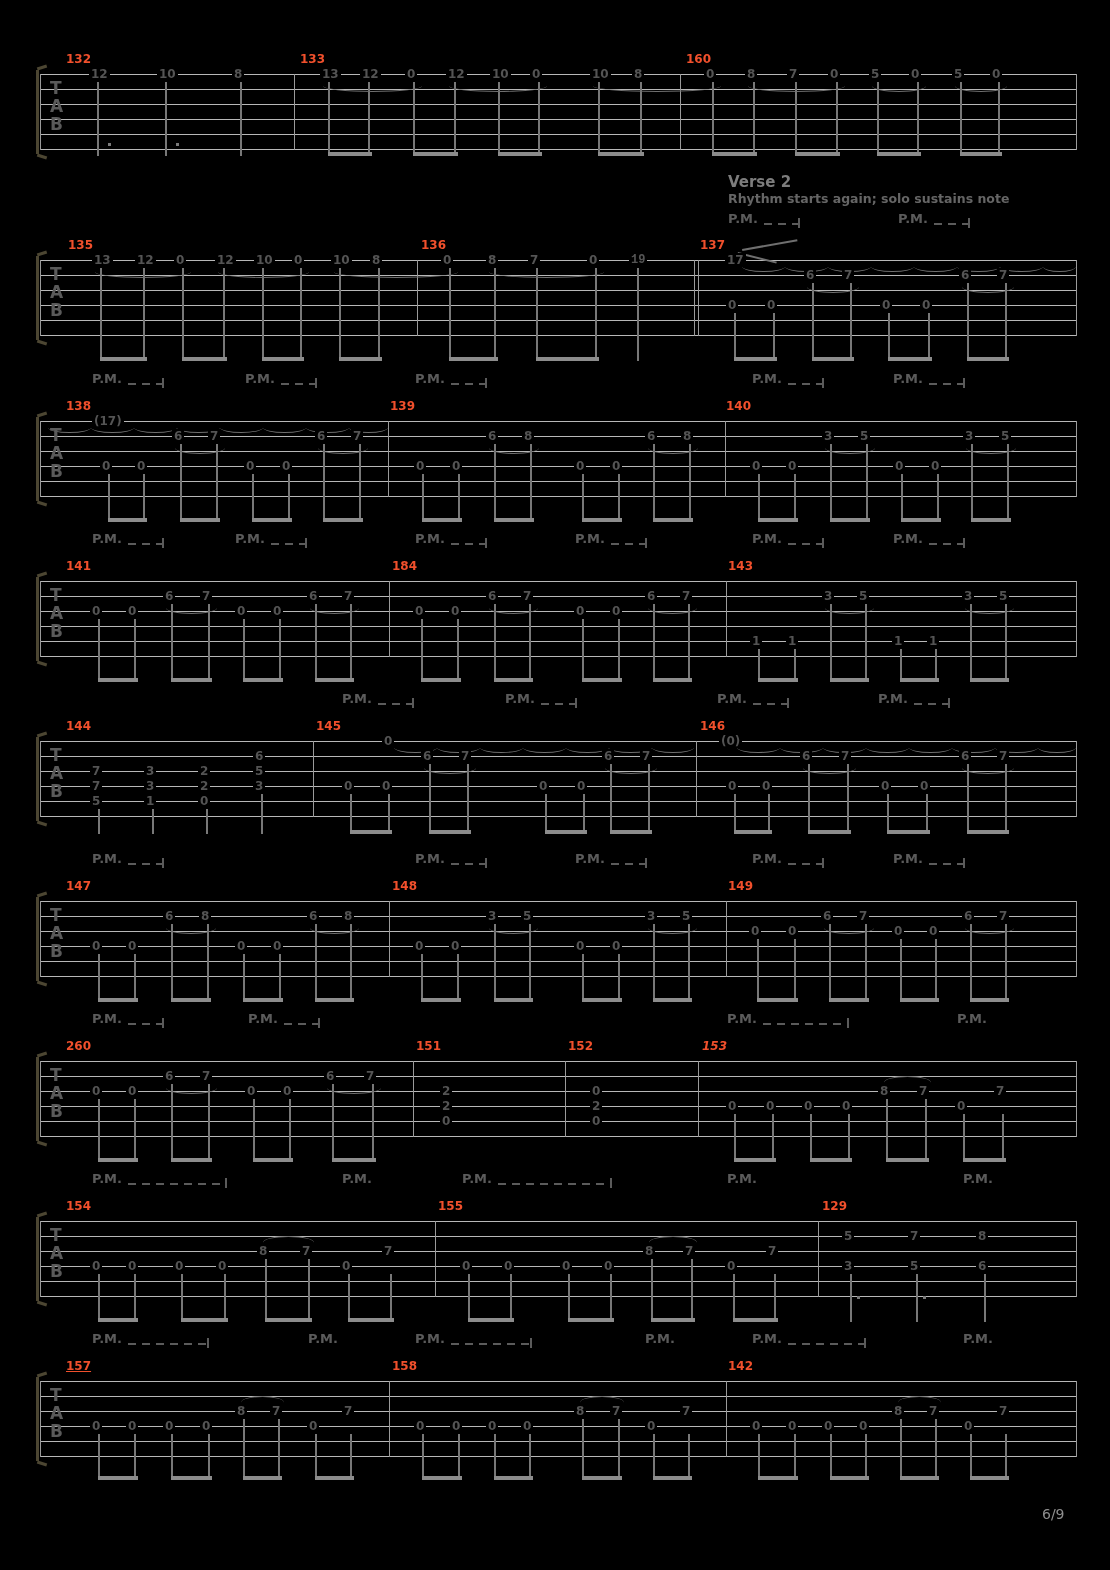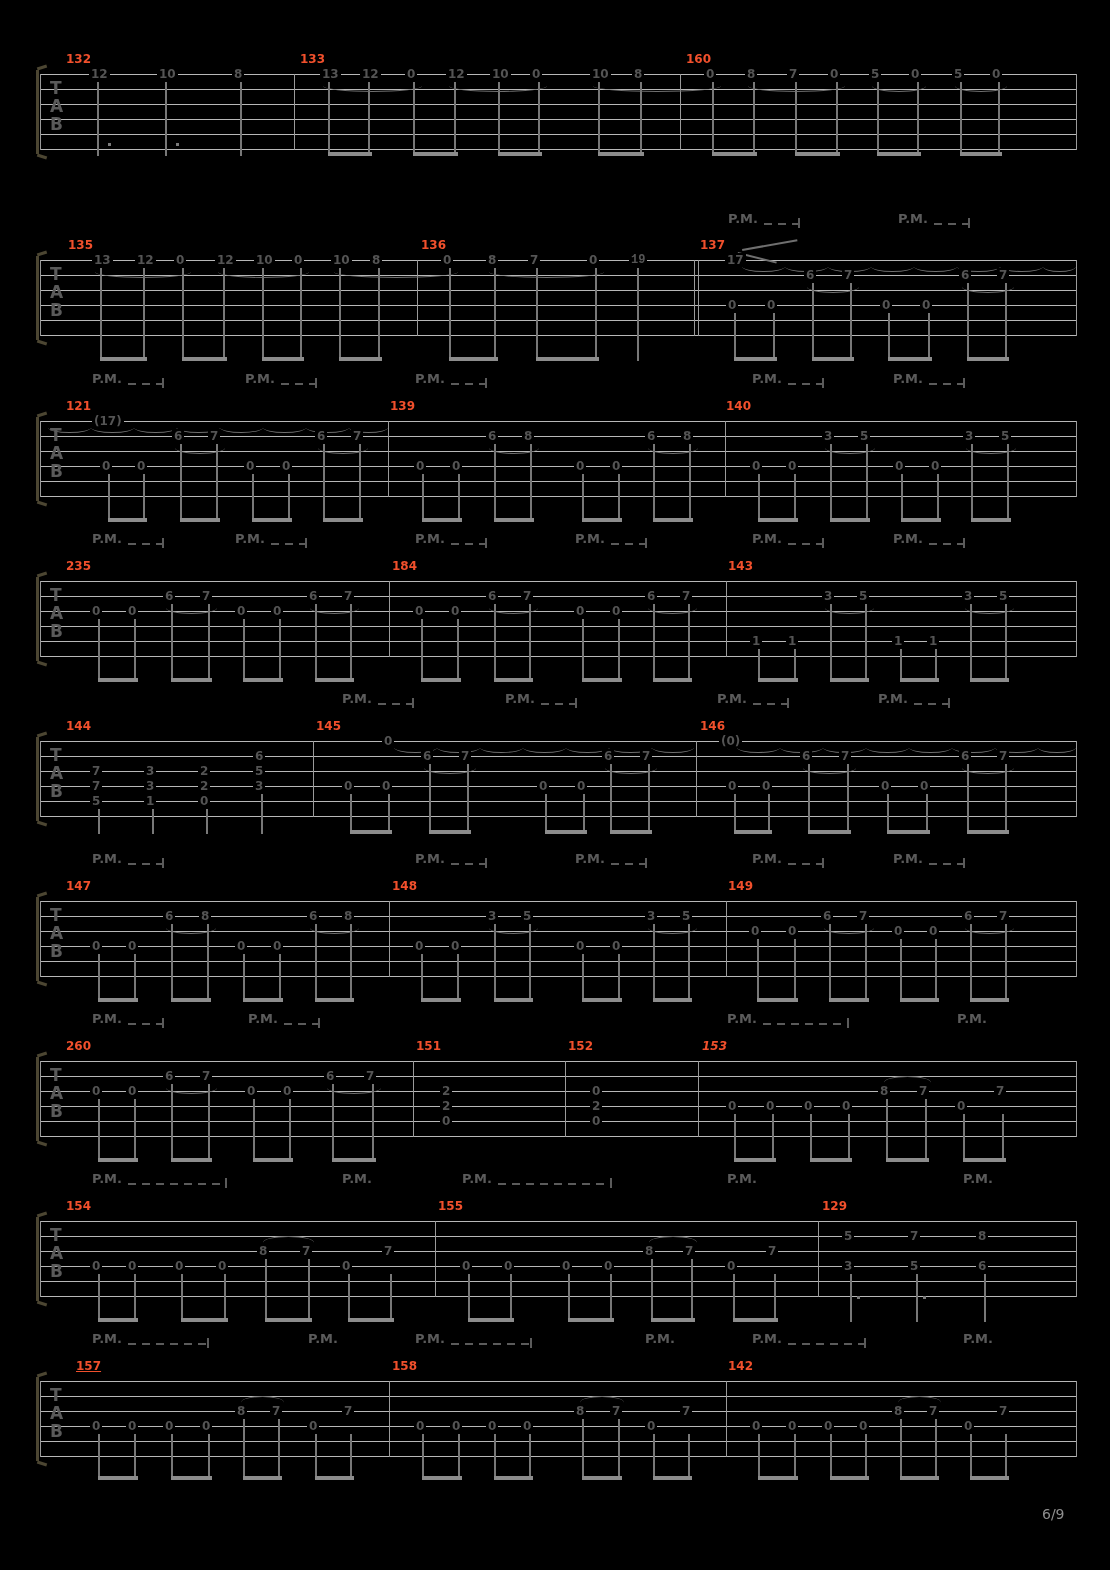--- a/index.html
+++ b/index.html
@@ -15,20 +15,24 @@
   #verse-block{position:absolute;left:728px;top:174px;z-index:7;}
   #verse-title{color:#7d7d7d;font-weight:bold;font-size:15px;line-height:17px;}
   #verse-sub{color:#656565;font-weight:bold;font-size:12.5px;line-height:15px;}
   #page-indicator{position:absolute;left:1042px;top:1506px;color:#8e8e8e;
         font-size:14px;line-height:16px;z-index:7;}
 </style>
 </head>
 <body>
 
 <div id="score">
+  <div id="verse-block">
+    <div id="verse-title">Verse 2</div>
+    <div id="verse-sub">Rhythm starts again; solo sustains note</div>
+  </div>
   <div id="page-indicator">6/9</div>
 <div class="abs" style="left: 40px; top: 74px; width: 1036px; height: 1px; background: rgb(184, 184, 184);"></div>
     <div class="abs" style="left: 40px; top: 89px; width: 1036px; height: 1px; background: rgb(184, 184, 184);"></div>
     <div class="abs" style="left: 40px; top: 104px; width: 1036px; height: 1px; background: rgb(184, 184, 184);"></div>
     <div class="abs" style="left: 40px; top: 119px; width: 1036px; height: 1px; background: rgb(184, 184, 184);"></div>
     <div class="abs" style="left: 40px; top: 134px; width: 1036px; height: 1px; background: rgb(184, 184, 184);"></div>
     <div class="abs" style="left: 40px; top: 149px; width: 1036px; height: 1px; background: rgb(184, 184, 184);"></div>
     <div class="abs" style="left: 36px; top: 70px; width: 3px; height: 84px; background: rgb(76, 70, 50);"></div>
     <div class="abs" style="left: 37px; top: 66px; width: 10px; height: 3px; background: rgb(76, 70, 50); transform: rotate(-18deg);"></div>
     <div class="abs" style="left: 37px; top: 155px; width: 10px; height: 3px; background: rgb(76, 70, 50); transform: rotate(18deg);"></div>
@@ -200,21 +204,21 @@
     <div class="abs" style="left: 36px; top: 417px; width: 3px; height: 84px; background: rgb(76, 70, 50);"></div>
     <div class="abs" style="left: 37px; top: 413px; width: 10px; height: 3px; background: rgb(76, 70, 50); transform: rotate(-18deg);"></div>
     <div class="abs" style="left: 37px; top: 502px; width: 10px; height: 3px; background: rgb(76, 70, 50); transform: rotate(18deg);"></div>
     <div class="tabletter" style="left: 50px; top: 427px;">T</div>
     <div class="tabletter" style="left: 50px; top: 445px;">A</div>
     <div class="tabletter" style="left: 50px; top: 463px;">B</div>
     <div class="abs" style="left: 40px; top: 421px; width: 1px; height: 76px; background: rgb(154, 154, 154);"></div>
     <div class="abs" style="left: 388px; top: 421px; width: 1px; height: 76px; background: rgb(154, 154, 154);"></div>
     <div class="abs" style="left: 725px; top: 421px; width: 1px; height: 76px; background: rgb(154, 154, 154);"></div>
     <div class="abs" style="left: 1076px; top: 421px; width: 1px; height: 76px; background: rgb(154, 154, 154);"></div>
-    <div class="mnum" style="left: 66px; top: 400px;">121</div>
+    <div class="mnum" style="left: 66px; top: 400px;">138</div>
     <div class="mnum" style="left: 390px; top: 400px;">139</div>
     <div class="mnum" style="left: 726px; top: 400px;">140</div>
     <div class="abs" style="left: 108px; top: 474px; width: 2px; height: 48px; background: rgb(120, 120, 120);"></div>
     <div class="abs" style="left: 143px; top: 474px; width: 2px; height: 48px; background: rgb(120, 120, 120);"></div>
     <div class="abs" style="left: 108px; top: 518px; width: 39px; height: 4px; background: rgb(140, 140, 140);"></div>
     <div class="abs" style="left: 180px; top: 444px; width: 2px; height: 78px; background: rgb(120, 120, 120);"></div>
     <div class="abs" style="left: 216px; top: 444px; width: 2px; height: 78px; background: rgb(120, 120, 120);"></div>
     <div class="abs" style="left: 180px; top: 518px; width: 40px; height: 4px; background: rgb(140, 140, 140);"></div>
     <div class="abs" style="left: 252px; top: 474px; width: 2px; height: 48px; background: rgb(120, 120, 120);"></div>
     <div class="abs" style="left: 288px; top: 474px; width: 2px; height: 48px; background: rgb(120, 120, 120);"></div>
@@ -309,21 +313,21 @@
     <div class="abs" style="left: 36px; top: 577px; width: 3px; height: 84px; background: rgb(76, 70, 50);"></div>
     <div class="abs" style="left: 37px; top: 573px; width: 10px; height: 3px; background: rgb(76, 70, 50); transform: rotate(-18deg);"></div>
     <div class="abs" style="left: 37px; top: 662px; width: 10px; height: 3px; background: rgb(76, 70, 50); transform: rotate(18deg);"></div>
     <div class="tabletter" style="left: 50px; top: 587px;">T</div>
     <div class="tabletter" style="left: 50px; top: 605px;">A</div>
     <div class="tabletter" style="left: 50px; top: 623px;">B</div>
     <div class="abs" style="left: 40px; top: 581px; width: 1px; height: 76px; background: rgb(154, 154, 154);"></div>
     <div class="abs" style="left: 389px; top: 581px; width: 1px; height: 76px; background: rgb(154, 154, 154);"></div>
     <div class="abs" style="left: 726px; top: 581px; width: 1px; height: 76px; background: rgb(154, 154, 154);"></div>
     <div class="abs" style="left: 1076px; top: 581px; width: 1px; height: 76px; background: rgb(154, 154, 154);"></div>
-    <div class="mnum" style="left: 66px; top: 560px;">235</div>
+    <div class="mnum" style="left: 66px; top: 560px;">141</div>
     <div class="mnum" style="left: 392px; top: 560px;">184</div>
     <div class="mnum" style="left: 728px; top: 560px;">143</div>
     <div class="abs" style="left: 98px; top: 619px; width: 2px; height: 63px; background: rgb(120, 120, 120);"></div>
     <div class="abs" style="left: 134px; top: 619px; width: 2px; height: 63px; background: rgb(120, 120, 120);"></div>
     <div class="abs" style="left: 98px; top: 678px; width: 40px; height: 4px; background: rgb(140, 140, 140);"></div>
     <div class="abs" style="left: 171px; top: 604px; width: 2px; height: 78px; background: rgb(120, 120, 120);"></div>
     <div class="abs" style="left: 208px; top: 604px; width: 2px; height: 78px; background: rgb(120, 120, 120);"></div>
     <div class="abs" style="left: 171px; top: 678px; width: 41px; height: 4px; background: rgb(140, 140, 140);"></div>
     <div class="abs" style="left: 243px; top: 619px; width: 2px; height: 63px; background: rgb(120, 120, 120);"></div>
     <div class="abs" style="left: 279px; top: 619px; width: 2px; height: 63px; background: rgb(120, 120, 120);"></div>
@@ -781,21 +785,21 @@
     <div class="abs" style="left: 36px; top: 1377px; width: 3px; height: 84px; background: rgb(76, 70, 50);"></div>
     <div class="abs" style="left: 37px; top: 1373px; width: 10px; height: 3px; background: rgb(76, 70, 50); transform: rotate(-18deg);"></div>
     <div class="abs" style="left: 37px; top: 1462px; width: 10px; height: 3px; background: rgb(76, 70, 50); transform: rotate(18deg);"></div>
     <div class="tabletter" style="left: 50px; top: 1387px;">T</div>
     <div class="tabletter" style="left: 50px; top: 1405px;">A</div>
     <div class="tabletter" style="left: 50px; top: 1423px;">B</div>
     <div class="abs" style="left: 40px; top: 1381px; width: 1px; height: 76px; background: rgb(154, 154, 154);"></div>
     <div class="abs" style="left: 389px; top: 1381px; width: 1px; height: 76px; background: rgb(154, 154, 154);"></div>
     <div class="abs" style="left: 726px; top: 1381px; width: 1px; height: 76px; background: rgb(154, 154, 154);"></div>
     <div class="abs" style="left: 1076px; top: 1381px; width: 1px; height: 76px; background: rgb(154, 154, 154);"></div>
-    <div class="mnum" style="left: 76px; top: 1360px; text-decoration: underline;">157</div>
+    <div class="mnum" style="left: 66px; top: 1360px; text-decoration: underline;">157</div>
     <div class="mnum" style="left: 392px; top: 1360px;">158</div>
     <div class="mnum" style="left: 728px; top: 1360px;">142</div>
     <div class="abs" style="left: 98px; top: 1434px; width: 2px; height: 46px; background: rgb(120, 120, 120);"></div>
     <div class="abs" style="left: 134px; top: 1434px; width: 2px; height: 46px; background: rgb(120, 120, 120);"></div>
     <div class="abs" style="left: 98px; top: 1476px; width: 40px; height: 4px; background: rgb(140, 140, 140);"></div>
     <div class="abs" style="left: 171px; top: 1434px; width: 2px; height: 46px; background: rgb(120, 120, 120);"></div>
     <div class="abs" style="left: 208px; top: 1434px; width: 2px; height: 46px; background: rgb(120, 120, 120);"></div>
     <div class="abs" style="left: 171px; top: 1476px; width: 41px; height: 4px; background: rgb(140, 140, 140);"></div>
     <div class="abs" style="left: 243px; top: 1419px; width: 2px; height: 61px; background: rgb(120, 120, 120);"></div>
     <div class="abs" style="left: 278px; top: 1419px; width: 2px; height: 61px; background: rgb(120, 120, 120);"></div>

